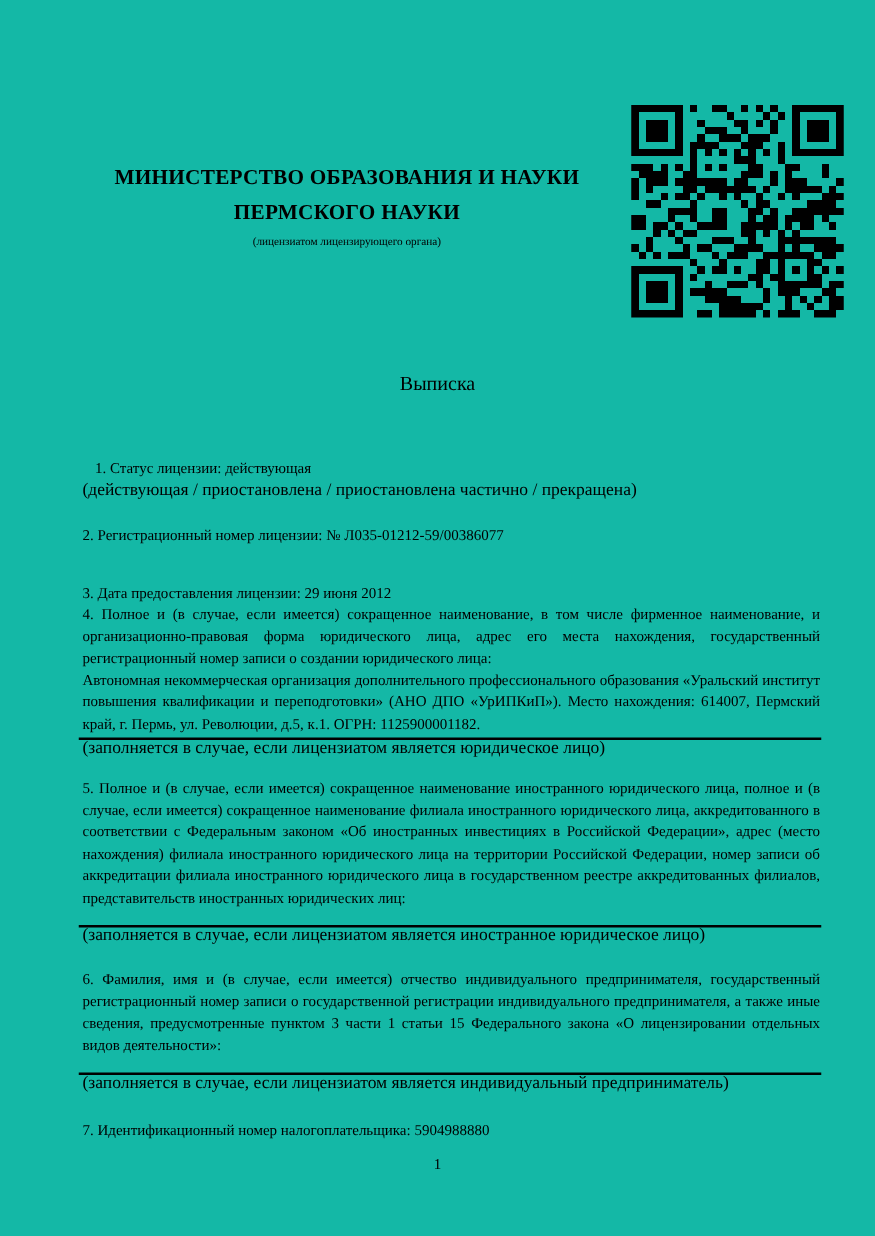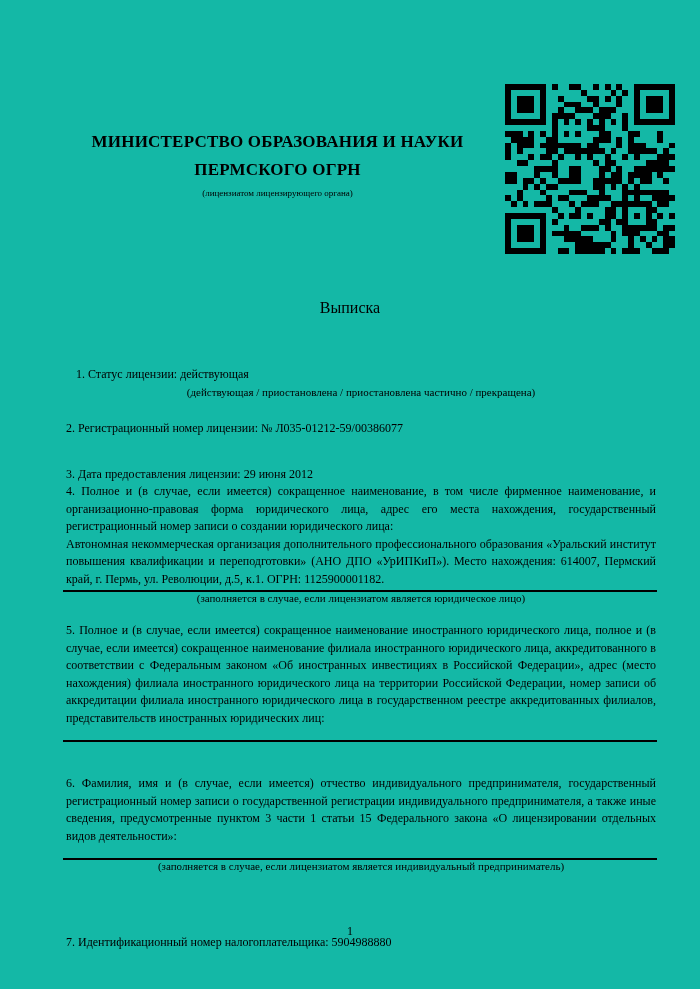--- a/index.html
+++ b/index.html
@@ -21,44 +21,44 @@
   .qr{top:84px;left:505px;width:170px;height:170px;}
   .qr svg{display:block;width:170px;height:170px;}
 
   
   .doc-title{top:299px;left:0;width:700px;text-align:center;font-size:16px;line-height:18px;}
 
   
   .sect{left:66px;width:590px;font-size:12px;line-height:17.5px;}
   .sect p{margin:0;}
   .just{text-align:justify;}
-  .cap{font-size:11px;line-height:13px;text-align:center;}
+  .cap{font-size:14px;line-height:13px;text-align:left;}
   .rule{border-top:2px solid #000;width:594px;margin-left:-3px;}
   .blank-field{height:13px;}
 
   .s-i1{top:366px;margin-left:10px;}
   .s-i1cap{top:386px;}
   .s-i2{top:420px;}
   .s-i3{top:454px;margin-top:12px;}
   .s-i4{top:483px;}
   .s-i4 .rule{margin-top:2px;}
   .s-i5{top:622px;}
   .s-i6{top:775px;}
-  .s-i7{top:896px;margin-top:38px;}
+  .s-i7{top:896px;}
 
   .page-number{top:924px;left:0;width:700px;text-align:center;font-size:12px;}
 </style>
 </head>
 <body>
 
 <div class="page">
 
   <div class="abs ministry">
     <div class="ministry-name">МИНИСТЕРСТВО ОБРАЗОВАНИЯ И НАУКИ</div>
-    <div class="ministry-name">ПЕРМСКОГО ОГРН</div>
+    <div class="ministry-name">ПЕРМСКОГО НАУКИ</div>
     <div class="ministry-caption">(лицензиатом лицензирующего органа)</div>
   </div>
 
   <div class="abs qr">
     <svg id="qr-svg" viewBox="0 0 29 29" shape-rendering="crispEdges" fill="#000000">
         <rect x="0" y="0" width="1" height="1"></rect>
         <rect x="1" y="0" width="1" height="1"></rect>
         <rect x="2" y="0" width="1" height="1"></rect>
         <rect x="3" y="0" width="1" height="1"></rect>
         <rect x="4" y="0" width="1" height="1"></rect>
@@ -500,20 +500,21 @@
     <p class="just">4. Полное и (в случае, если имеется) сокращенное наименование, в том числе фирменное наименование, и организационно-правовая форма юридического лица, адрес его места нахождения, государственный регистрационный номер записи о создании юридического лица:</p>
     <p class="just">Автономная некоммерческая организация дополнительного профессионального образования «Уральский институт повышения квалификации и переподготовки» (АНО ДПО «УрИПКиП»). Место нахождения: 614007, Пермский край, г. Пермь, ул. Революции, д.5, к.1. ОГРН: 1125900001182.</p>
     <div class="rule"></div>
     <p class="cap">(заполняется в случае, если лицензиатом является юридическое лицо)</p>
   </div>
 
   <div class="abs sect s-i5">
     <p class="just">5. Полное и (в случае, если имеется) сокращенное наименование иностранного юридического лица, полное и (в случае, если имеется) сокращенное наименование филиала иностранного юридического лица, аккредитованного в соответствии с Федеральным законом «Об иностранных инвестициях в Российской Федерации», адрес (место нахождения) филиала иностранного юридического лица на территории Российской Федерации, номер записи об аккредитации филиала иностранного юридического лица в государственном реестре аккредитованных филиалов, представительств иностранных юридических лиц:</p>
     <div class="blank-field"></div>
     <div class="rule"></div>
+    <p class="cap">(заполняется в случае, если лицензиатом является иностранное юридическое лицо)</p>
   </div>
 
   <div class="abs sect s-i6">
     <p class="just">6. Фамилия, имя и (в случае, если имеется) отчество индивидуального предпринимателя, государственный регистрационный номер записи о государственной регистрации индивидуального предпринимателя, а также иные сведения, предусмотренные пунктом 3 части 1 статьи 15 Федерального закона «О лицензировании отдельных видов деятельности»:</p>
     <div class="blank-field"></div>
     <div class="rule"></div>
     <p class="cap">(заполняется в случае, если лицензиатом является индивидуальный предприниматель)</p>
   </div>
 
   <div class="abs sect s-i7">

